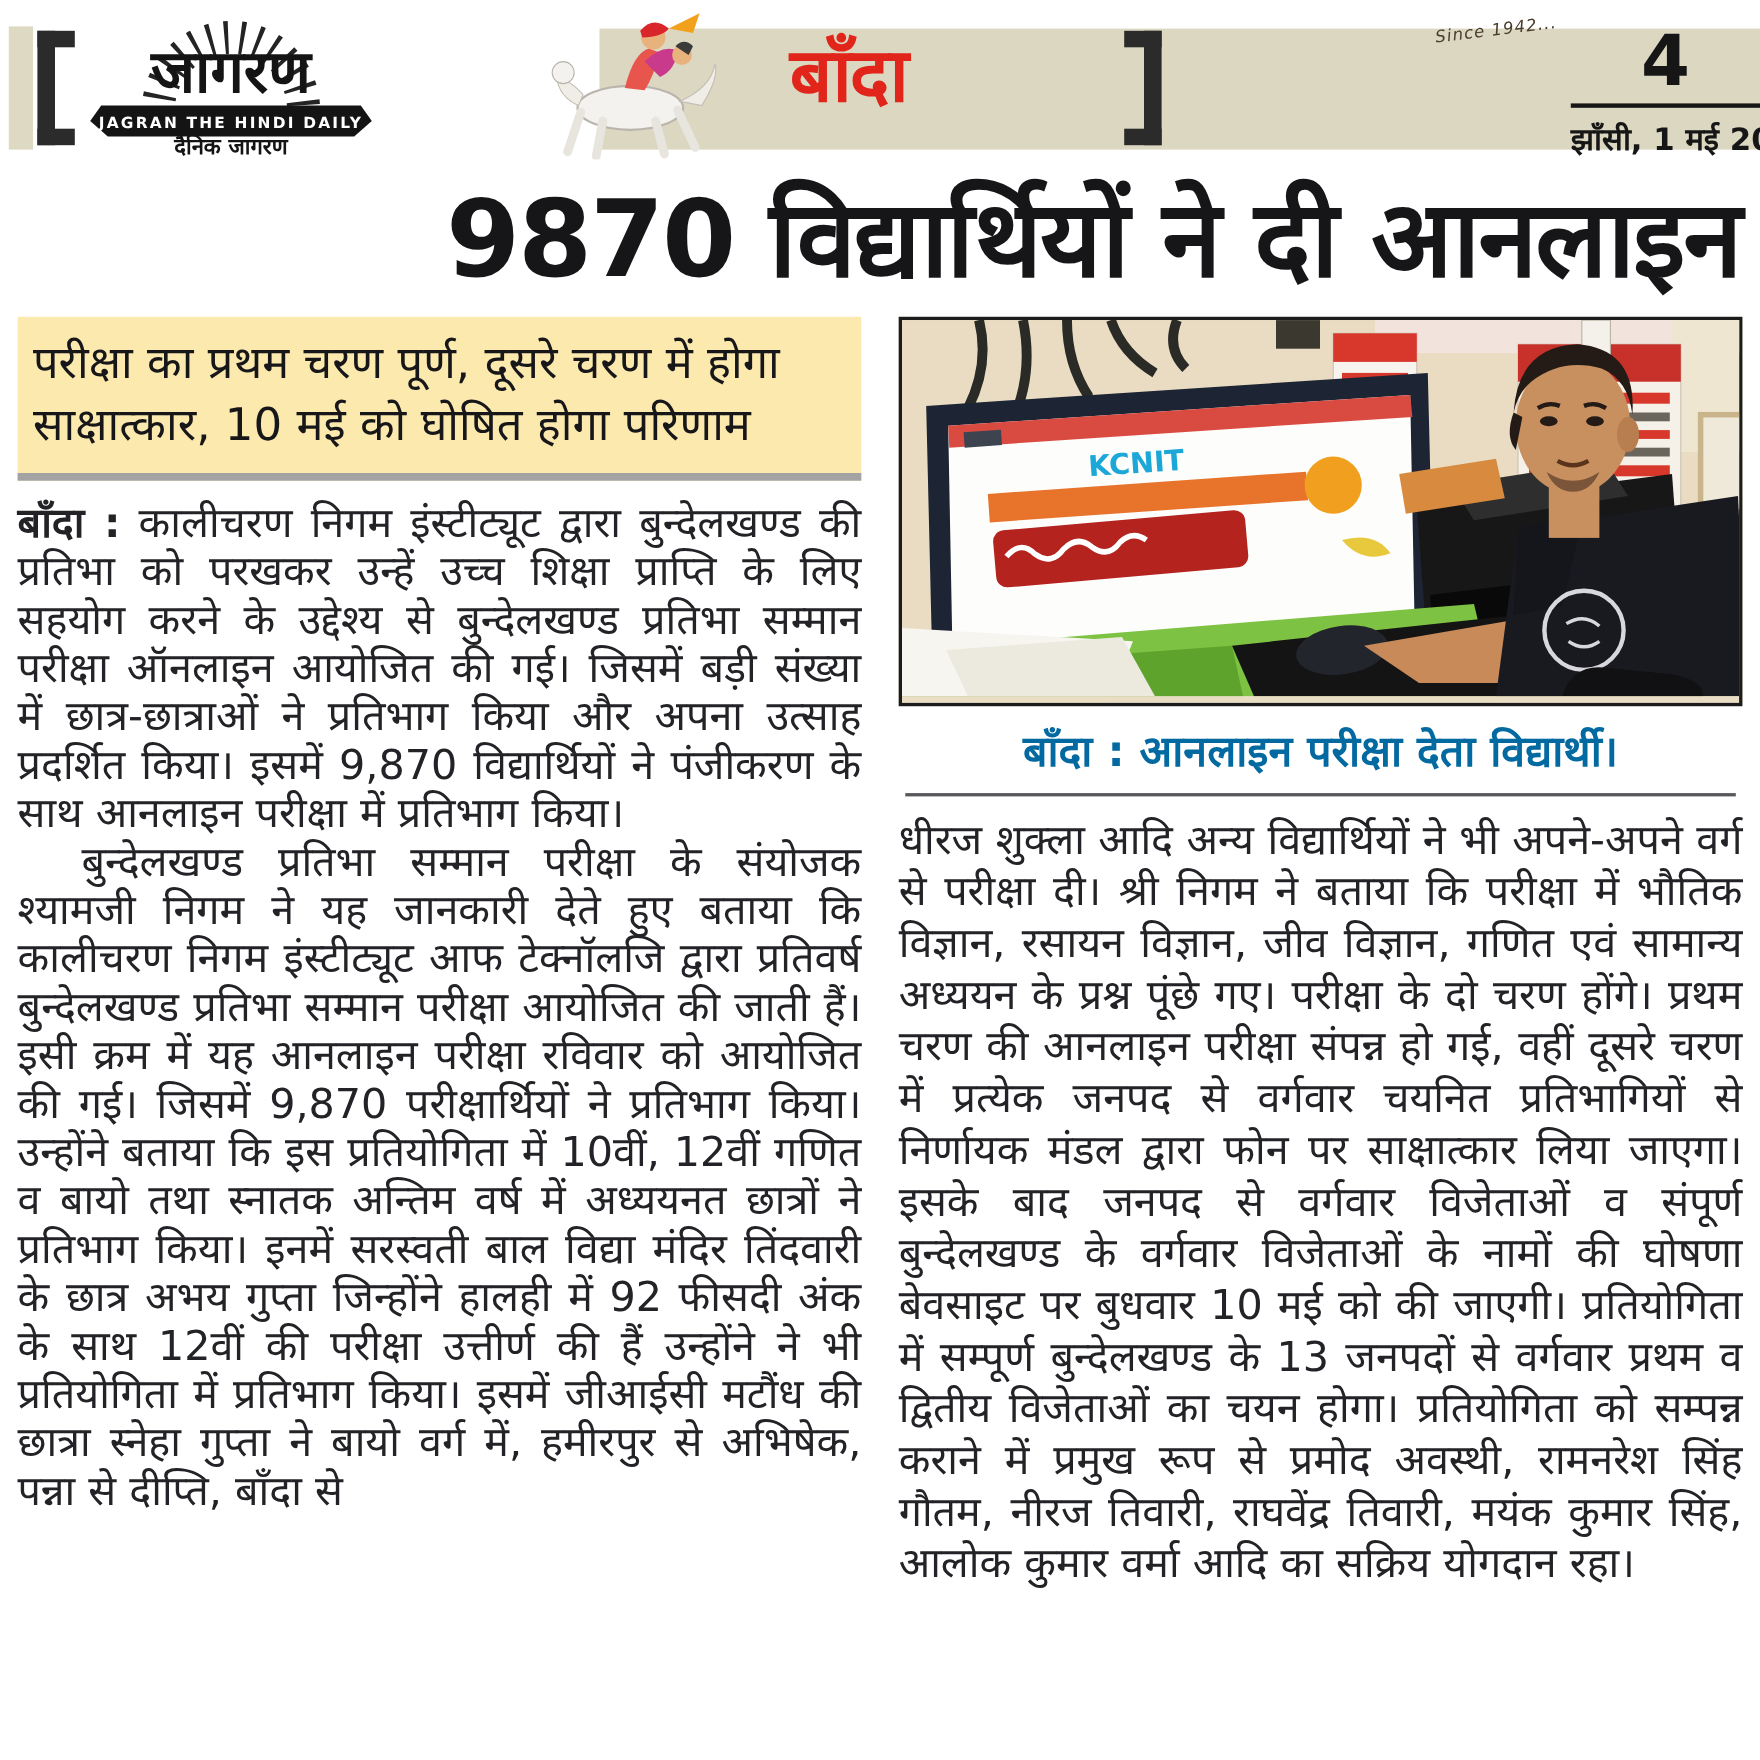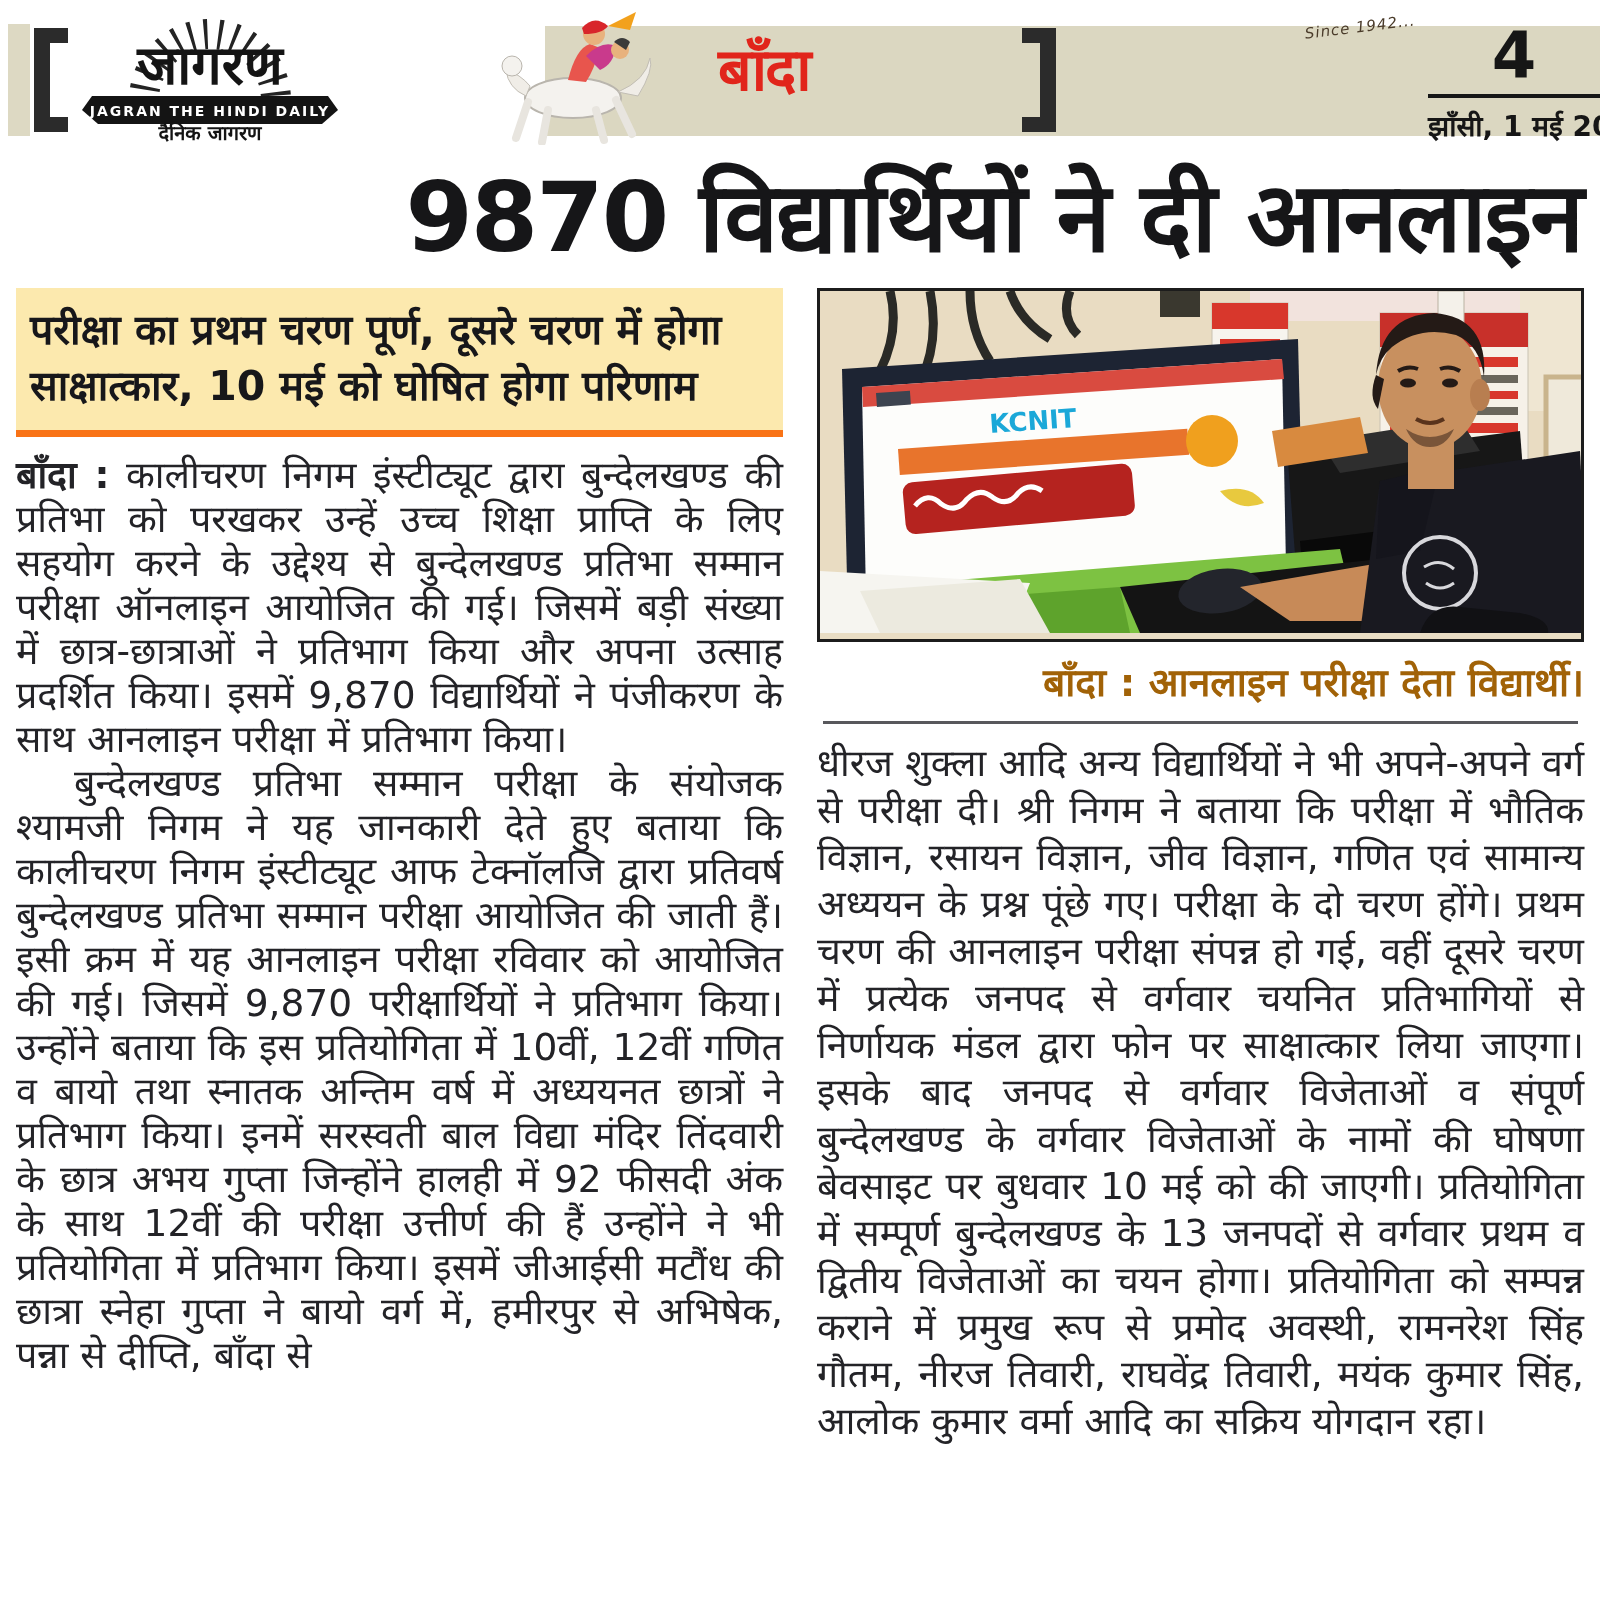--- a/index.html
+++ b/index.html
@@ -16,44 +16,44 @@
   .strip-left{position:absolute;left:8px;top:24px;width:22px;height:112px;background:#ddd9c3;}
   .bracket{position:absolute;top:28px;width:34px;height:104px;}
   .bracket:before,.bracket:after{content:"";position:absolute;height:15px;width:34px;background:#2b2b2b;}
   .bracket:before{top:0;} .bracket:after{bottom:0;}
   .bracket-l{left:34px;border-left:16px solid #2b2b2b;}
   .bracket-l:before,.bracket-l:after{left:-16px;}
   .bracket-r{left:1006px;border-right:16px solid #2b2b2b;}
   .bracket-r:before,.bracket-r:after{right:-16px;}
   .jagran-logo{position:absolute;left:70px;top:12px;}
   .rider{position:absolute;left:468px;top:10px;}
-  .edition{position:absolute;left:718px;top:20px;font-size:59px;line-height:100px;font-weight:bold;color:#e1251b;letter-spacing:-2px;}
+  .edition{position:absolute;left:718px;top:20px;font-size:68px;line-height:100px;font-weight:bold;color:#e1251b;letter-spacing:-2px;}
   .since80{position:absolute;left:1280px;top:18px;width:160px;text-align:center;}
   .since-tag{display:block;font-size:15px;font-style:italic;color:#4a3b2a;transform:rotate(-7deg);letter-spacing:1px;}
   .num80{position:relative;display:inline-block;font-size:108px;line-height:100px;font-weight:bold;letter-spacing:-10px;}
   .num80 .n8{color:#141414;text-shadow:0 0 3px #fff;}
   .num80 .n0{color:#d5281e;}
   .mini-jagran{position:absolute;left:6px;top:28px;font-size:11px;color:#fff;background:#141414;padding:0 2px;border-radius:2px;}
   .flame{position:absolute;left:-4px;top:-12px;width:30px;height:26px;background:radial-gradient(circle at 35% 65%,#f6a21c 0 40%,#e65c12 70%);border-radius:50% 50% 50% 10%;transform:rotate(-15deg);}
   .pageblock{position:absolute;left:1428px;top:24px;width:172px;text-align:center;}
   .pagenum{font-size:64px;font-weight:bold;color:#161616;line-height:64px;}
   .pagerule{border-top:4px solid #161616;margin:6px 0 8px 0;}
   .dateline{font-size:28px;font-weight:bold;color:#161616;white-space:nowrap;}
   
   .headline{margin:8px 18px 0 18px;text-align:right;font-weight:bold;color:#161618;}
   .headline .hl{font-size:97px;line-height:116px;letter-spacing:-2px;white-space:nowrap;}
   
   .columns{display:flex;gap:34px;padding:12px 16px 0 16px;height:1170px;overflow:hidden;}
   .col{flex:1;min-width:0;}
-  .standfirst{background:#fce9ae;border-bottom:7px solid #f97316;padding:14px 18px 16px 14px;font-size:41px;line-height:56px;font-weight:bold;color:#17171a;}
+  .standfirst{background:#fce9ae;border-bottom:7px solid #a3a3a3;padding:14px 18px 16px 14px;font-size:41px;line-height:56px;font-weight:normal;color:#17171a;}
   .bodytext{font-size:37.5px;line-height:44px;text-align:justify;color:#232327;margin-top:16px;}
   .bodytext p{margin:0;}
   .bodytext p.indent{text-indent:58px;}
   .photo-frame{border:3px solid #1c1c1c;height:348px;background:#e9ddc4;overflow:hidden;}
-  .caption{text-align:right;font-size:39px;font-weight:bold;color:#a16207;margin-top:12px;}
+  .caption{text-align:center;font-size:39px;font-weight:bold;color:#0369a1;margin-top:12px;}
   .cap-rule{border-bottom:3px solid #58585c;margin:14px 6px 6px 6px;}
   .rbody{font-size:37.5px;line-height:47px;}
 </style>
 </head>
 <body>
 
 <div class="masthead">
   <div class="strip-right"></div>
   <div class="strip-left"></div>
   <div class="bracket bracket-l"></div>

